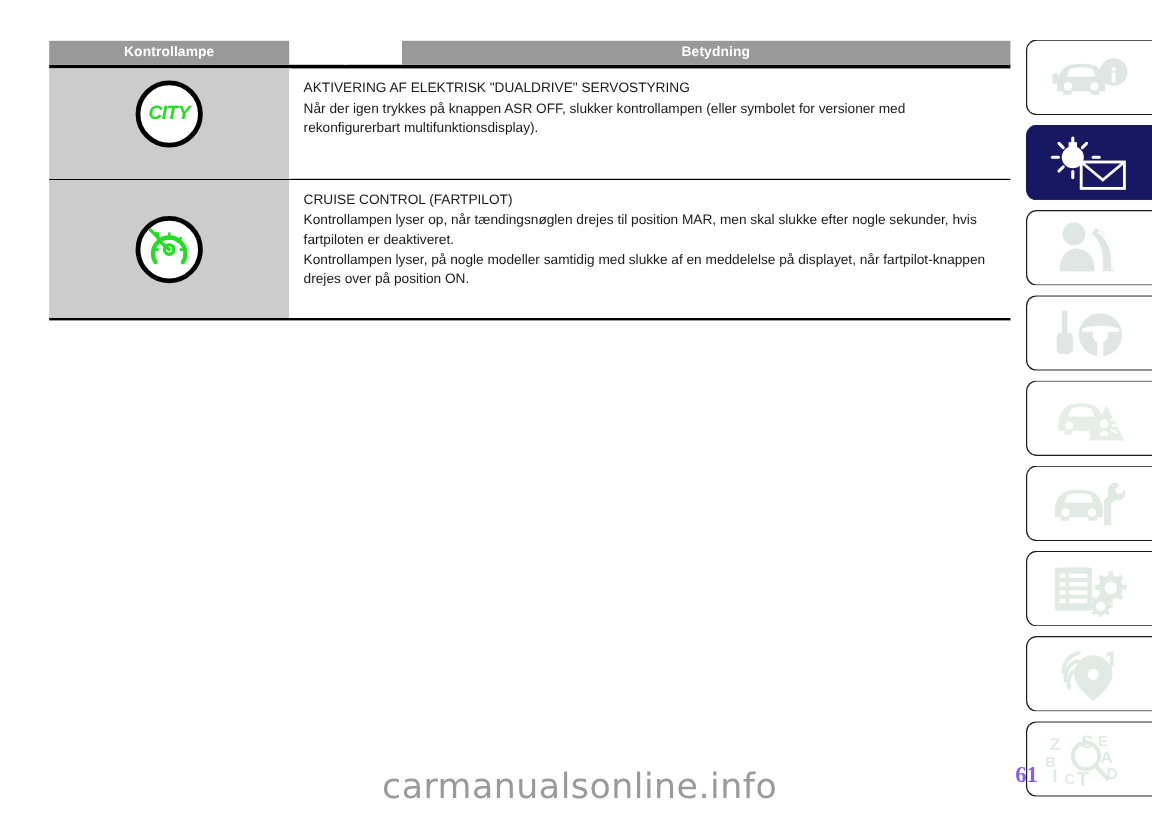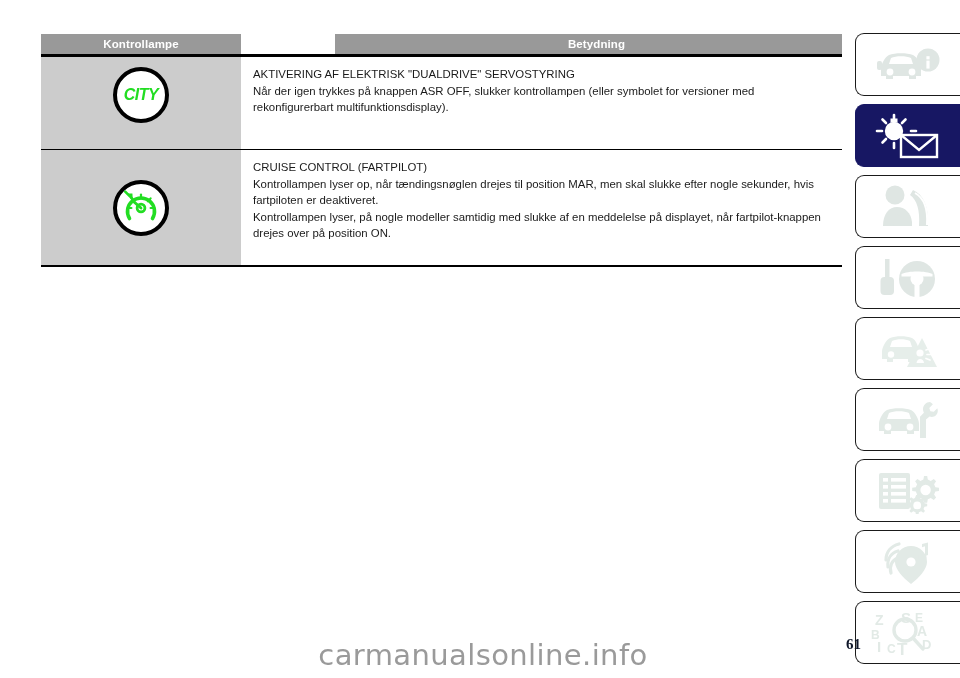--- a/index.html
+++ b/index.html
@@ -128,23 +128,23 @@
     font-size: 29px;
     color: #9a9a9a;
     letter-spacing: 0.4px;
     font-family: "DejaVu Sans", sans-serif;
     margin-left: 33px;
   }
   .pagenum {
     position: absolute;
     left: 866px; top: 636px;
     transform: translateX(-20px);
-    font-size: 15px;
+    font-size: 19px;
     font-weight: bold;
-    color: #0f172a;
+    color: #8b5cf6;
     font-family: "Liberation Serif", serif;
   }
 </style>
 </head>
 <body>
 
 <div class="page">
 
   <div class="table-wrap">
 

